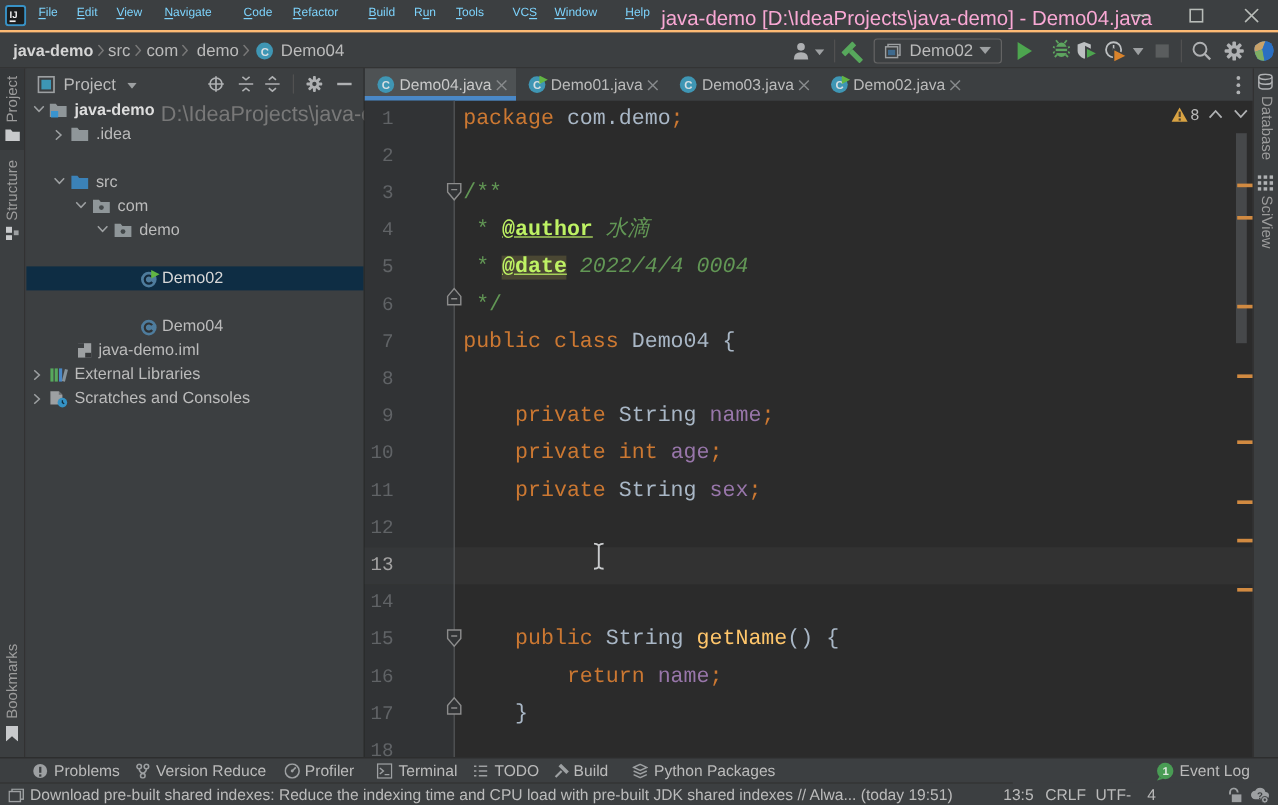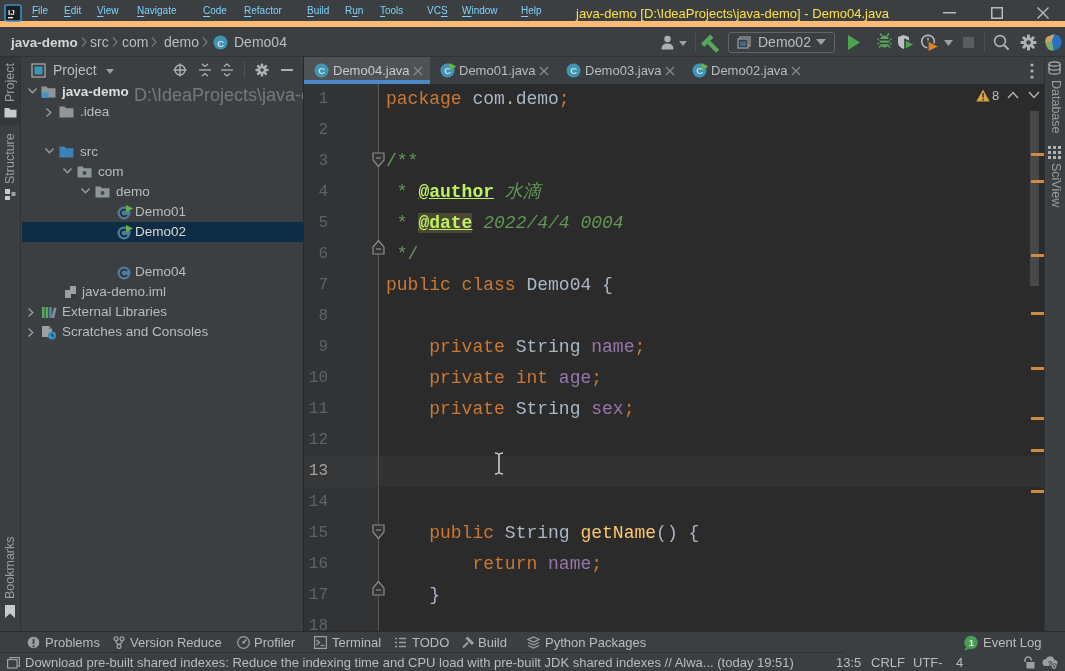--- a/index.html
+++ b/index.html
@@ -1,24 +1,24 @@
 <!DOCTYPE html>
 <html><head>
 <meta charset="utf-8">
 <style>
 *{margin:0;padding:0;box-sizing:border-box}
 html,body{width:1065px;height:671px;overflow:hidden}
 body{background:#3c3f41;font-family:"Liberation Sans",sans-serif;color:#bbbbbb;position:relative}
 .abs{position:absolute}
 svg{display:block}
 
-#titlebar{position:absolute;left:0;top:0;width:1065px;height:27px;background:#3c3f41;border-bottom:6px solid #fdba74}
+#titlebar{position:absolute;left:0;top:0;width:1065px;height:27px;background:#3c3f41;border-bottom:2px solid #fdba74}
 .menuitem{position:absolute;top:5px;font-size:10px;color:#7dd3fc}
 .menuitem u{text-decoration:underline;text-underline-offset:2px}
-#wintitle{position:absolute;left:576px;top:6px;font-size:13px;color:#fde047}
+#wintitle{position:absolute;left:551px;top:6px;font-size:17px;color:#f9a8d4}
 
 #navbar{position:absolute;left:0;top:28px;width:1065px;height:29px;background:#3c3f41;border-bottom:1px solid #323232}
 .crumb{position:absolute;top:6px;font-size:14px;color:#bbbbbb}
 .crumbsep{position:absolute;top:9px}
 
 #lstripe{position:absolute;left:0;top:57px;width:21px;height:574px;background:#3c3f41;border-right:1px solid #323232}
 .vlabel{position:absolute;font-size:12.5px;color:#9c9c9c;transform:rotate(-90deg);transform-origin:left top;white-space:nowrap}
 .vlabelR{position:absolute;font-size:12.5px;color:#9c9c9c;writing-mode:vertical-rl;white-space:nowrap}
 
 #ppanel{position:absolute;left:22px;top:57px;width:281px;height:574px;background:#3c3f41}
@@ -279,28 +279,20 @@
   </div>
   <div class="treerow" style="top:125px">
     <svg class="chev" style="left:59px" width="9" height="6">
         <path d="M0.5,0.5 L4.5,4.8 L8.5,0.5" stroke="#9da0a2" stroke-width="1.3" fill="none"></path>
       </svg>
     <svg class="tic" style="left:73px" width="15" height="13">
         <path d="M0.5,1.5 L5.5,1.5 L7,3.3 L14.5,3.3 L14.5,12.5 L0.5,12.5 Z" fill="#8f9699"></path>
         <circle cx="7.5" cy="8" r="2" fill="#43484a"></circle>
       </svg>
     <span class="lbl" style="left:94px">demo</span>
-  </div>
-  <div class="treerow" style="top:145px">
-    <svg class="tic" style="left:95px" width="17" height="15">
-        <circle cx="7" cy="8" r="6.5" fill="#4e7c9d"></circle>
-        <path d="M9.8,6 A3.4,3.4 0 1 0 9.8,10" stroke="#2f3234" stroke-width="1.8" fill="none"></path>
-        <path d="M9,0 L16,3.5 L9,7 Z" fill="#62b543"></path>
-      </svg>
-    <span class="lbl" style="left:113px">Demo01</span>
   </div>
   <div class="treerow" style="top:165px;background:#0e2d44">
     <svg class="tic" style="left:95px" width="17" height="15">
         <circle cx="7" cy="8" r="6.5" fill="#4e7c9d"></circle>
         <path d="M9.8,6 A3.4,3.4 0 1 0 9.8,10" stroke="#13283a" stroke-width="1.8" fill="none"></path>
         <path d="M9,0 L16,3.5 L9,7 Z" fill="#62b543"></path>
       </svg>
     <span class="lbl" style="left:113px;color:#d8d8d8">Demo02</span>
   </div>
   <div class="treerow" style="top:205px">

